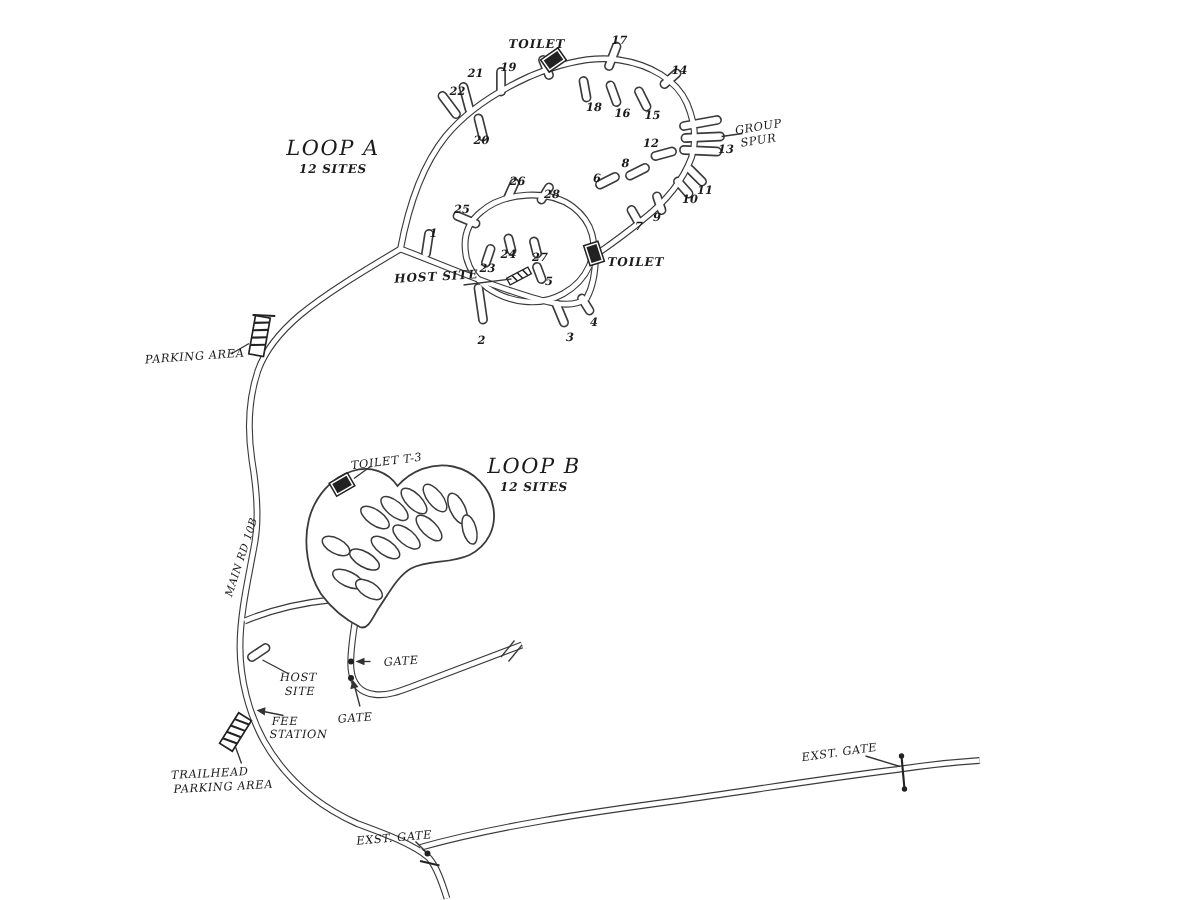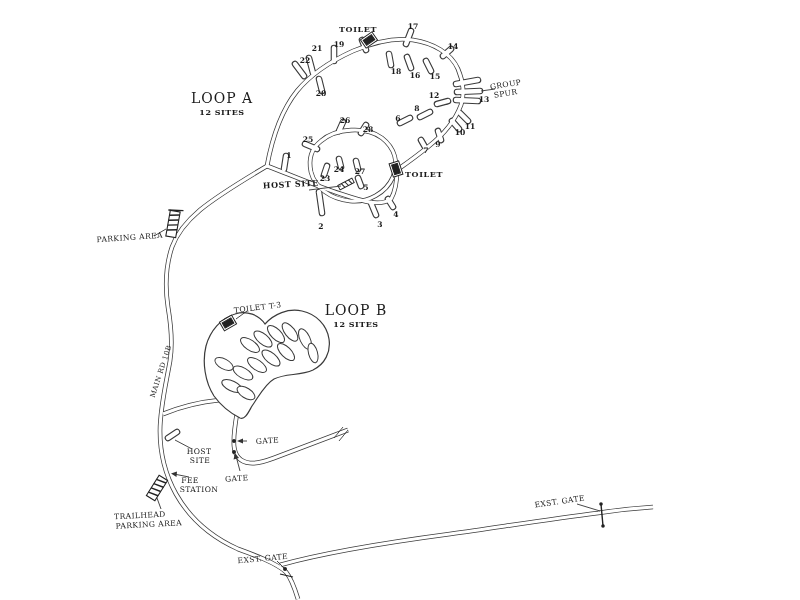--- a/index.html
+++ b/index.html
@@ -1,17 +1,17 @@
 <!DOCTYPE html>
 <html><head>
 <meta charset="utf-8">
 <style>
   html,body{margin:0;padding:0;background:#fff;}
   .canvas{position:relative;width:800px;height:600px;background:#ffffff;overflow:hidden;
-          font-family:"DejaVu Serif", serif;}
+          font-family:"DejaVu Serif", serif;font-style:italic;}
   svg{display:block;}
   .road-casing{stroke:#3b3b3b;stroke-width:4.6;fill:none;stroke-linejoin:round;}
   .road-fill{stroke:#ffffff;stroke-width:3.1;fill:none;stroke-linejoin:round;}
   .spur-casing{stroke:#3b3b3b;stroke-width:6.6;fill:none;stroke-linecap:round;}
   .spur-fill{stroke:#ffffff;stroke-width:4.4;fill:none;stroke-linecap:round;}
   .blob{fill:#ffffff;stroke:#3b3b3b;stroke-width:1.2;}
   .pad{fill:#ffffff;stroke:#3b3b3b;stroke-width:1;}
   .thin{stroke:#3b3b3b;stroke-width:0.9;fill:none;}
   .icon-dark{fill:#222222;stroke:#222222;}
   .lbl{fill:#1b1b1b;font-family:"DejaVu Serif", serif;}

